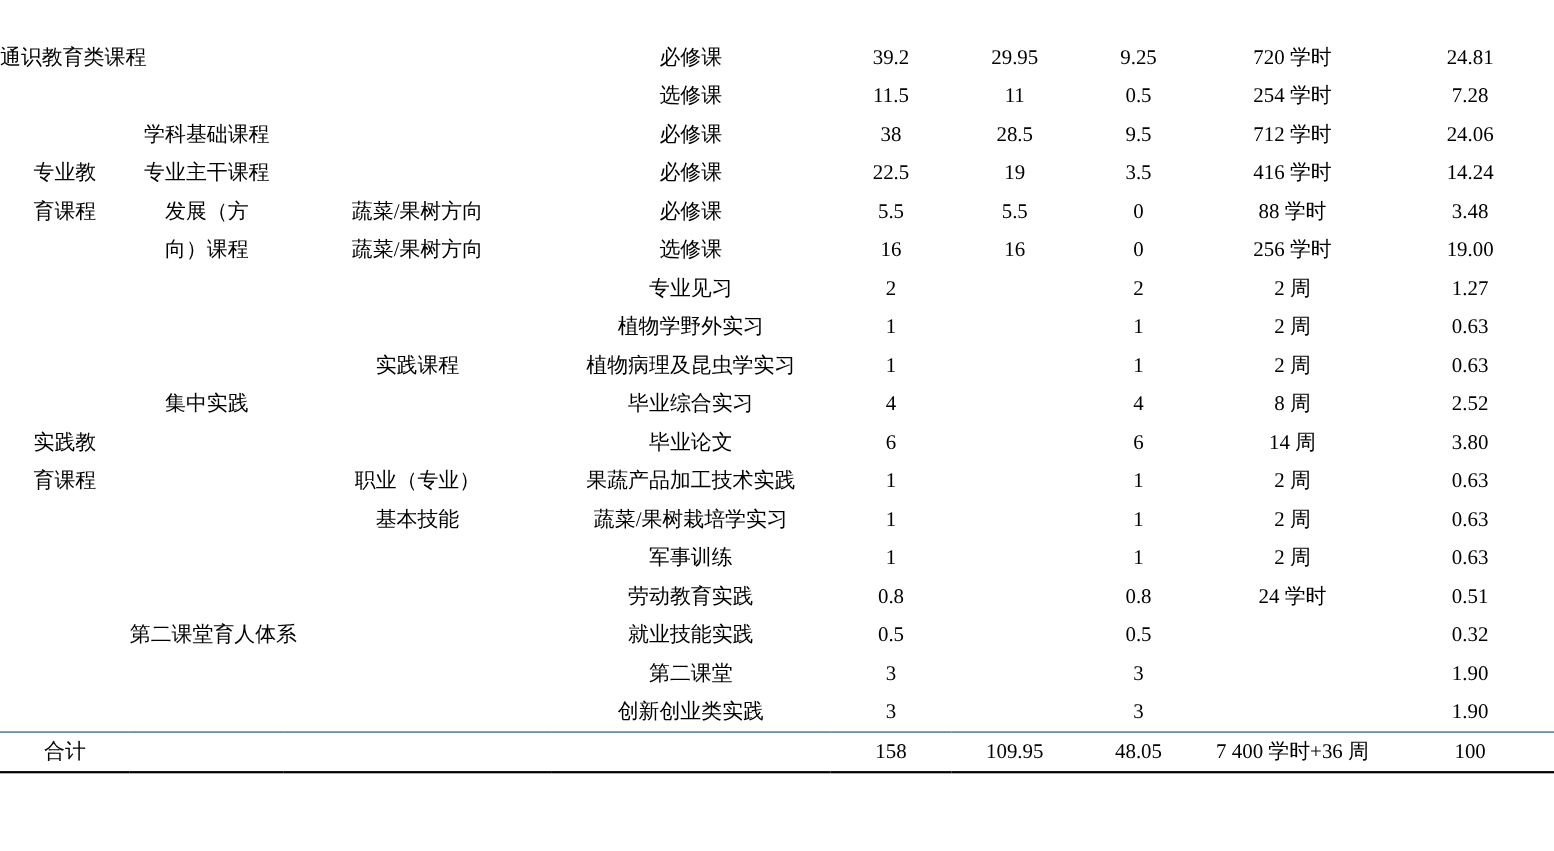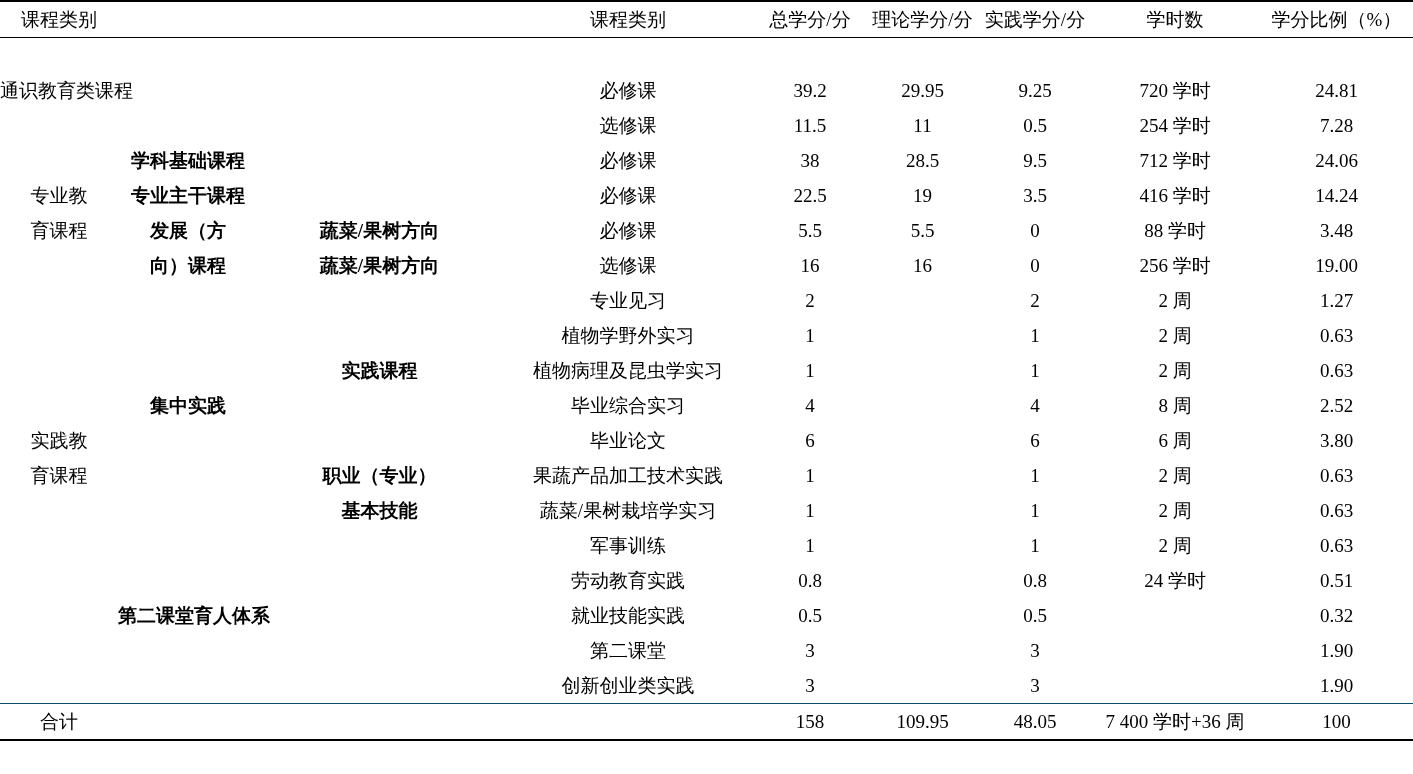--- a/index.html
+++ b/index.html
@@ -52,21 +52,20 @@
   td.left-label {
     text-align: left;
     padding-left: 14px;
   }
   td.cat-a {
     text-align: left;
     padding-left: 14px;
   }
   td.cat-b {
     text-align: center;
-    font-weight: bold;
   }
   .nowrap { white-space: nowrap; }
   .spacer-row td { height: 4px; }
   
 </style>
 </head>
 <body>
 
 <div id="sheet">
   <table class="credit-table">
@@ -75,31 +74,20 @@
       <col style="width:140px">
       <col style="width:243px">
       <col style="width:254px">
       <col style="width:110px">
       <col style="width:115px">
       <col style="width:110px">
       <col style="width:170px">
       <col style="width:153px">
     </colgroup>
     <tbody>
-      <tr class="hdr rule-top rule-head">
-        <td class="left-label">课程类别</td>
-        <td></td>
-        <td></td>
-        <td>课程类别</td>
-        <td>总学分/分</td>
-        <td>理论学分/分</td>
-        <td>实践学分/分</td>
-        <td>学时数</td>
-        <td>学分比例（%）</td>
-      </tr>
 
       <tr class="spacer-row">
         <td colspan="9"></td>
       </tr>
 
       <tr>
         <td class="cat-a nowrap">通识教育类课程</td>
         <td class="cat-b nowrap"></td>
         <td class="cat-b nowrap"></td>
         <td class="nowrap">必修课</td>
@@ -220,21 +208,21 @@
       </tr>
 
       <tr>
         <td class="cat-a nowrap">实践教</td>
         <td class="cat-b nowrap"></td>
         <td class="cat-b nowrap"></td>
         <td class="nowrap">毕业论文</td>
         <td>6</td>
         <td></td>
         <td>6</td>
-        <td class="nowrap">6 周</td>
+        <td class="nowrap">14 周</td>
         <td>3.80</td>
       </tr>
 
       <tr>
         <td class="cat-a nowrap">育课程</td>
         <td class="cat-b nowrap"></td>
         <td class="cat-b nowrap">职业（专业）</td>
         <td class="nowrap">果蔬产品加工技术实践</td>
         <td>1</td>
         <td></td>

